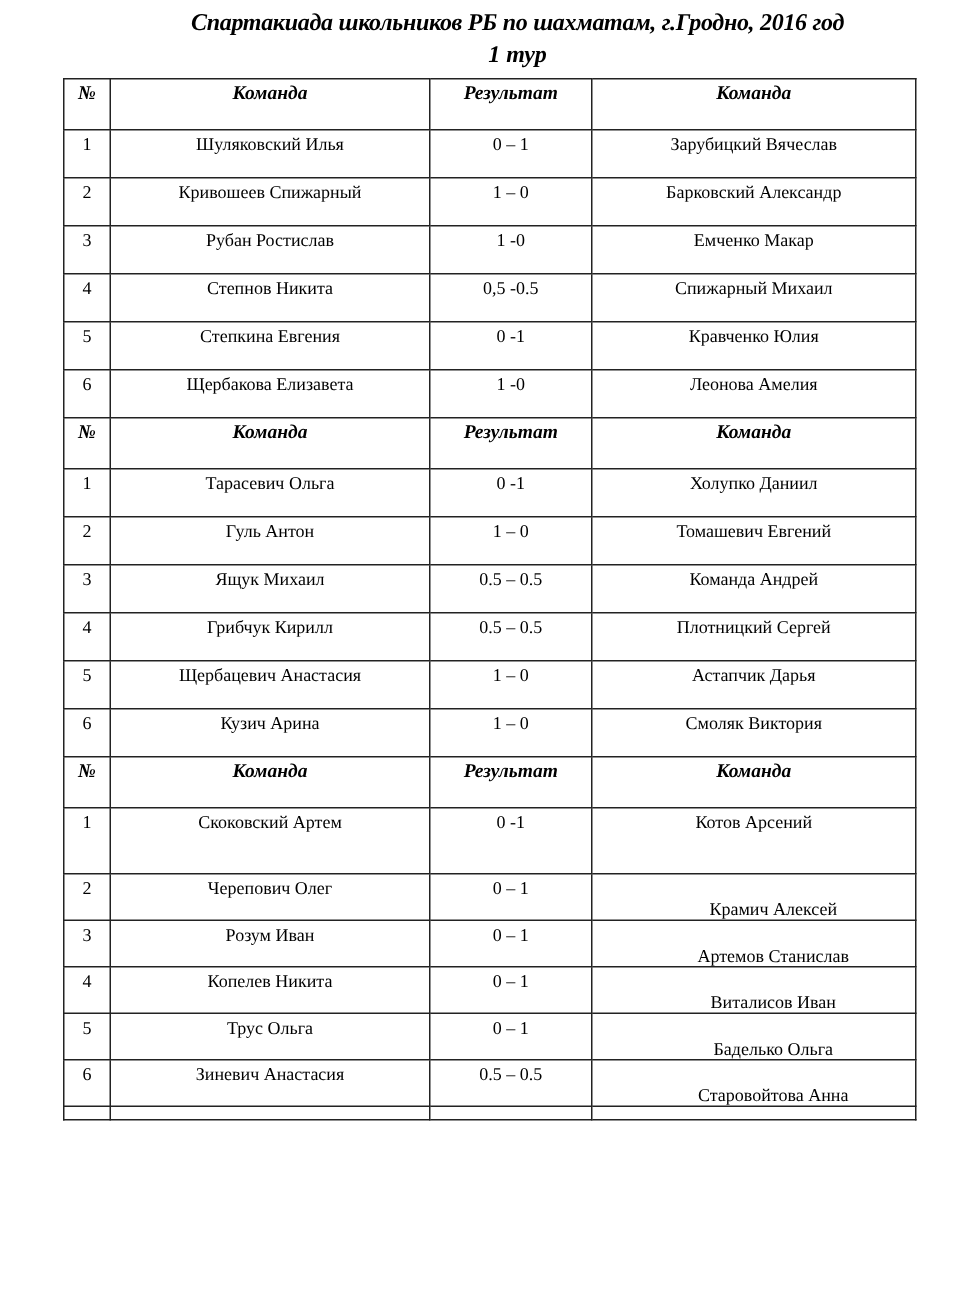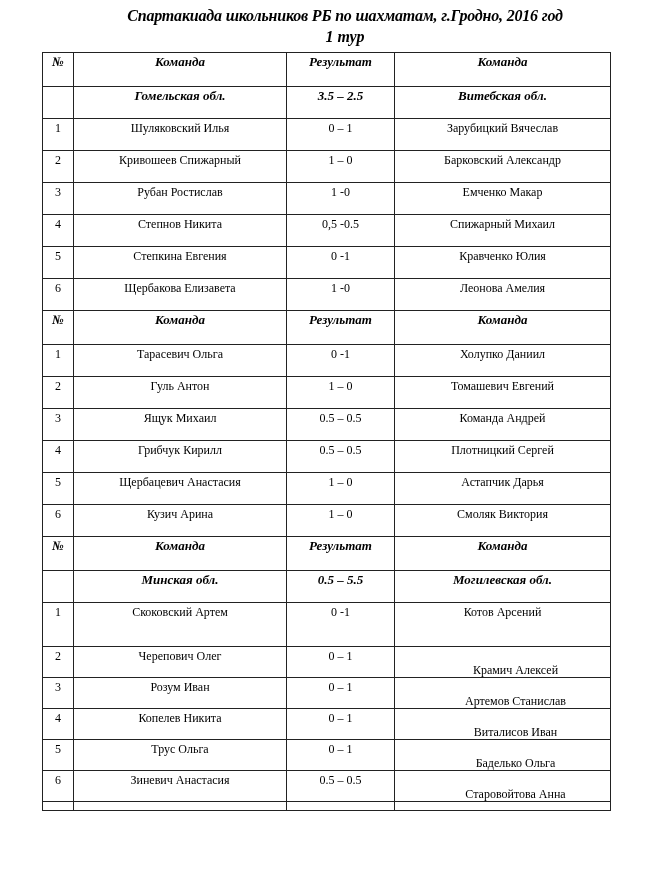--- a/index.html
+++ b/index.html
@@ -29,26 +29,20 @@
       <col class="c2">
       <col class="c3">
       <col class="c4">
     </colgroup>
   <tbody id="tbody">
       <tr class="hdr">
         <td>№</td>
         <td>Команда</td>
         <td>Результат</td>
         <td>Команда</td>
-      </tr>
-      <tr class="team">
-        <td></td>
-        <td>Гомельская обл.</td>
-        <td>3.5 – 2.5</td>
-        <td>Витебская обл.</td>
       </tr>
       <tr class="row">
         <td>1</td>
         <td>Шуляковский Илья</td>
         <td>0 – 1</td>
         <td>Зарубицкий Вячеслав</td>
       </tr>
       <tr class="row">
         <td>2</td>
         <td>Кривошеев Спижарный</td>
@@ -120,26 +114,20 @@
         <td>Кузич Арина</td>
         <td>1 – 0</td>
         <td>Смоляк Виктория</td>
       </tr>
       <tr class="hdr">
         <td>№</td>
         <td>Команда</td>
         <td>Результат</td>
         <td>Команда</td>
       </tr>
-      <tr class="team">
-        <td></td>
-        <td>Минская обл.</td>
-        <td>0.5 – 5.5</td>
-        <td>Могилевская обл.</td>
-      </tr>
       <tr class="row tall">
         <td>1</td>
         <td>Скоковский  Артем</td>
         <td>0 -1</td>
         <td>Котов Арсений</td>
       </tr>
       <tr class="row row3">
         <td>2</td>
         <td>Черепович Олег</td>
         <td>0 – 1</td>

